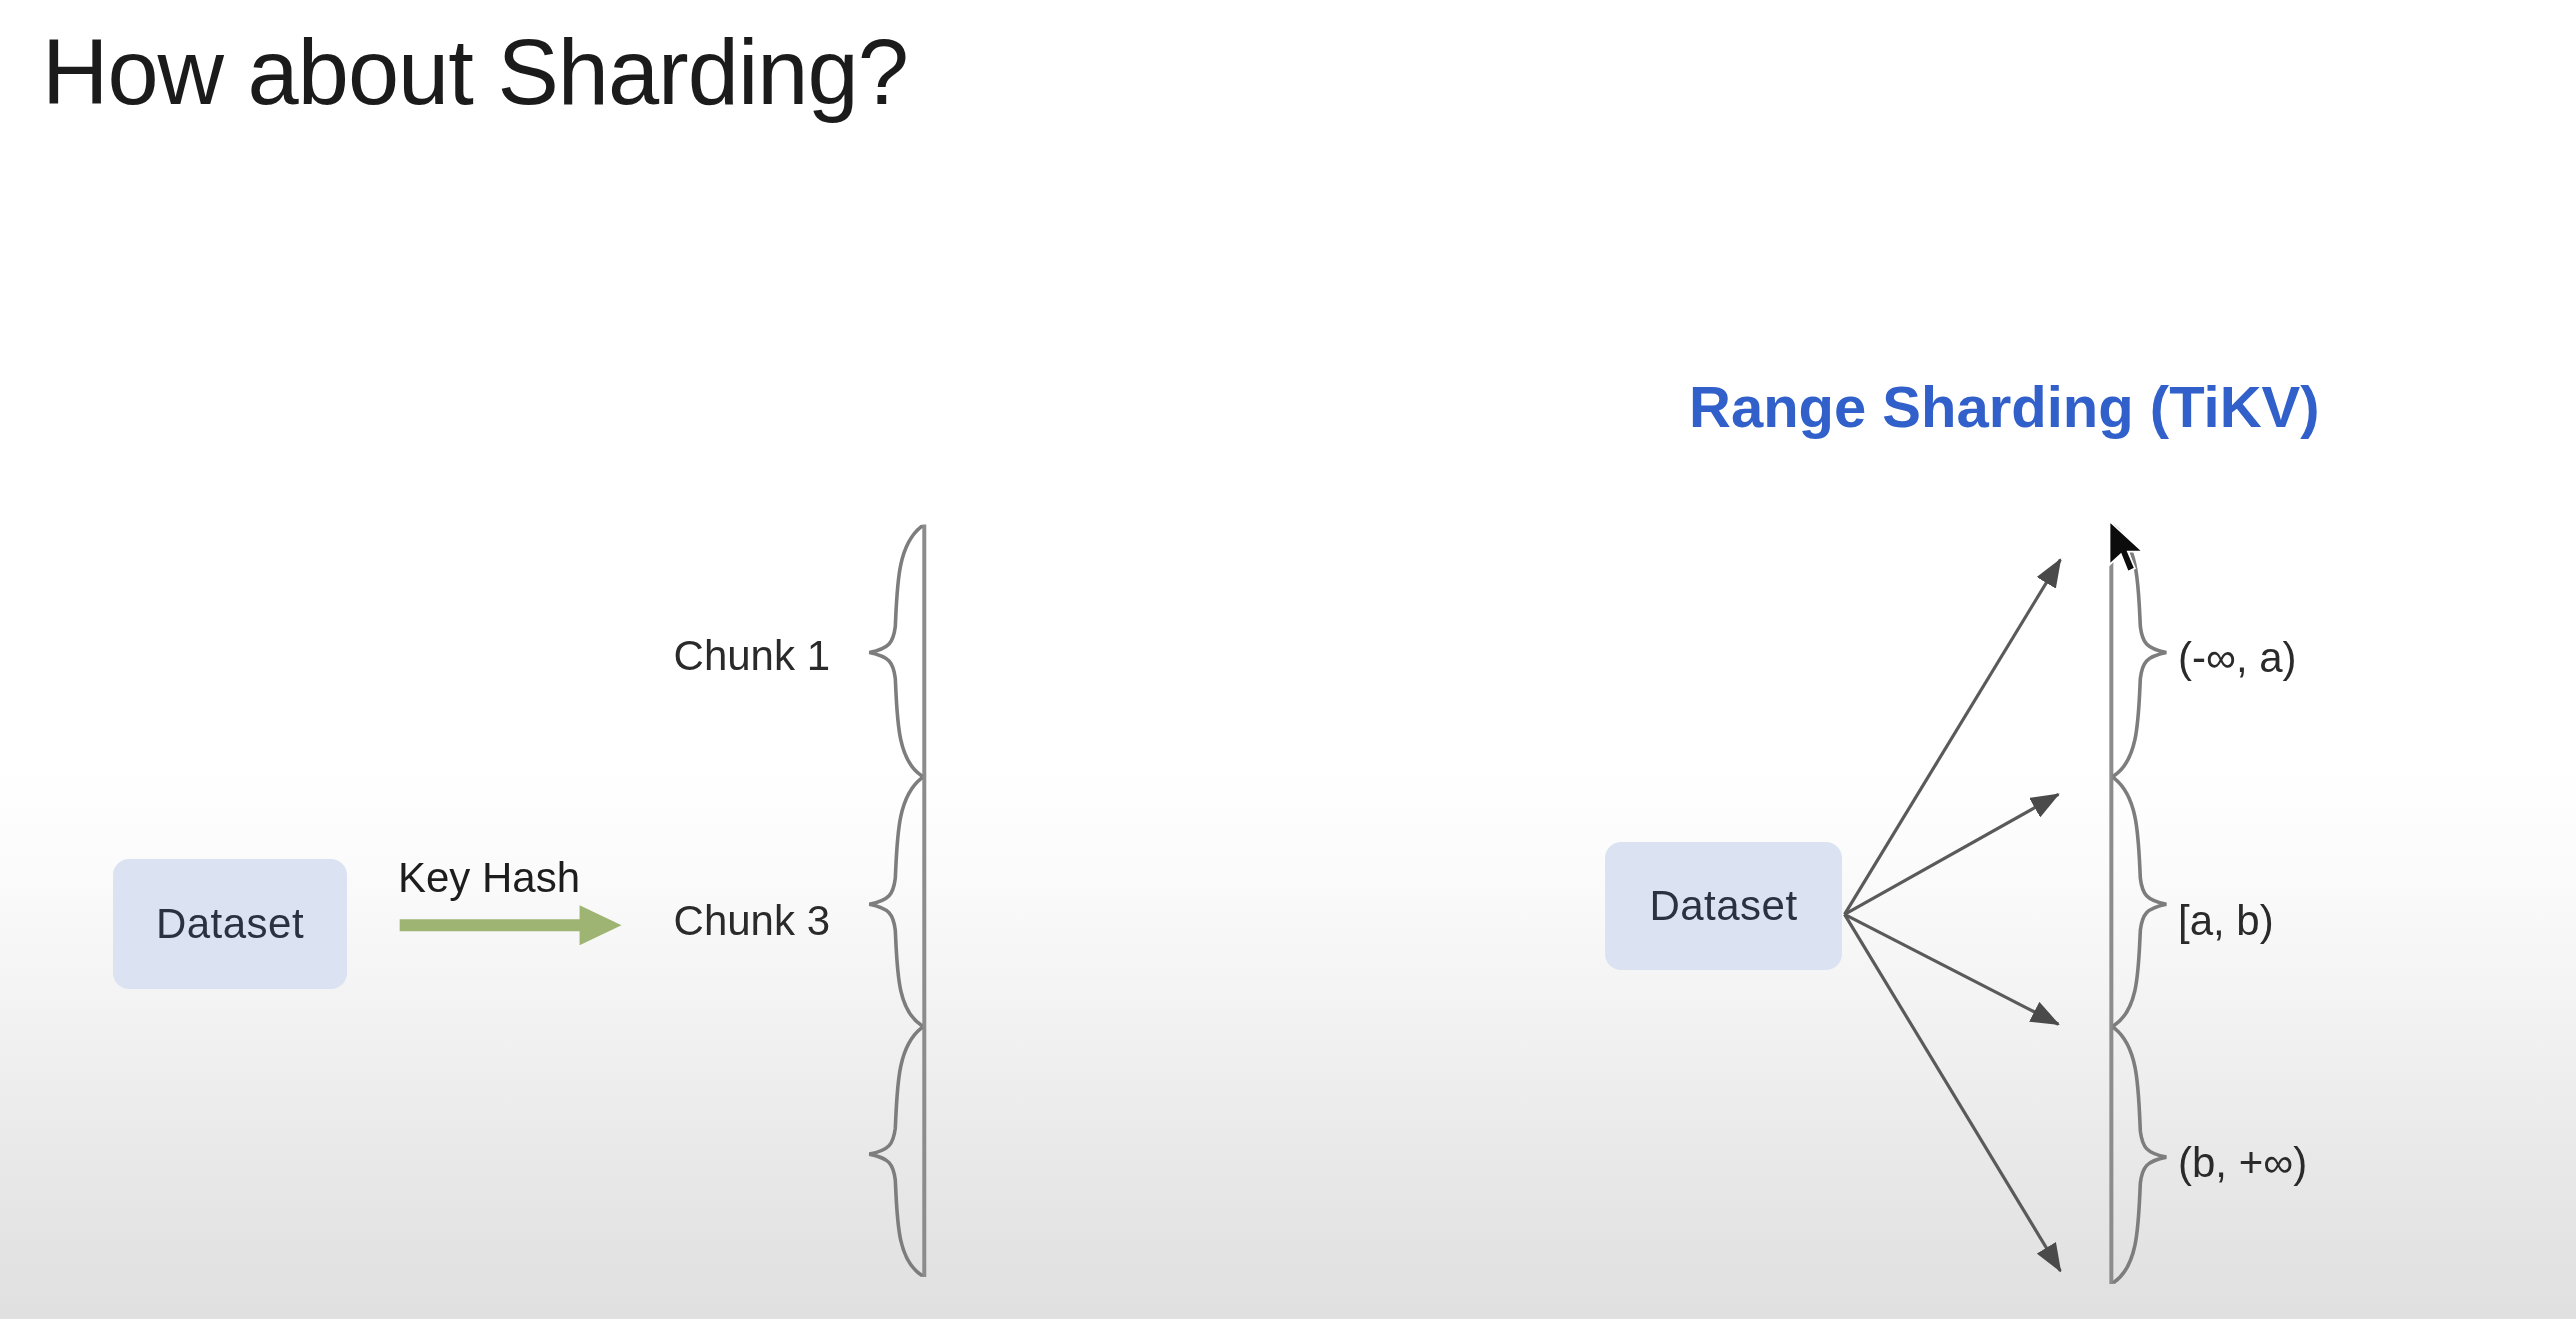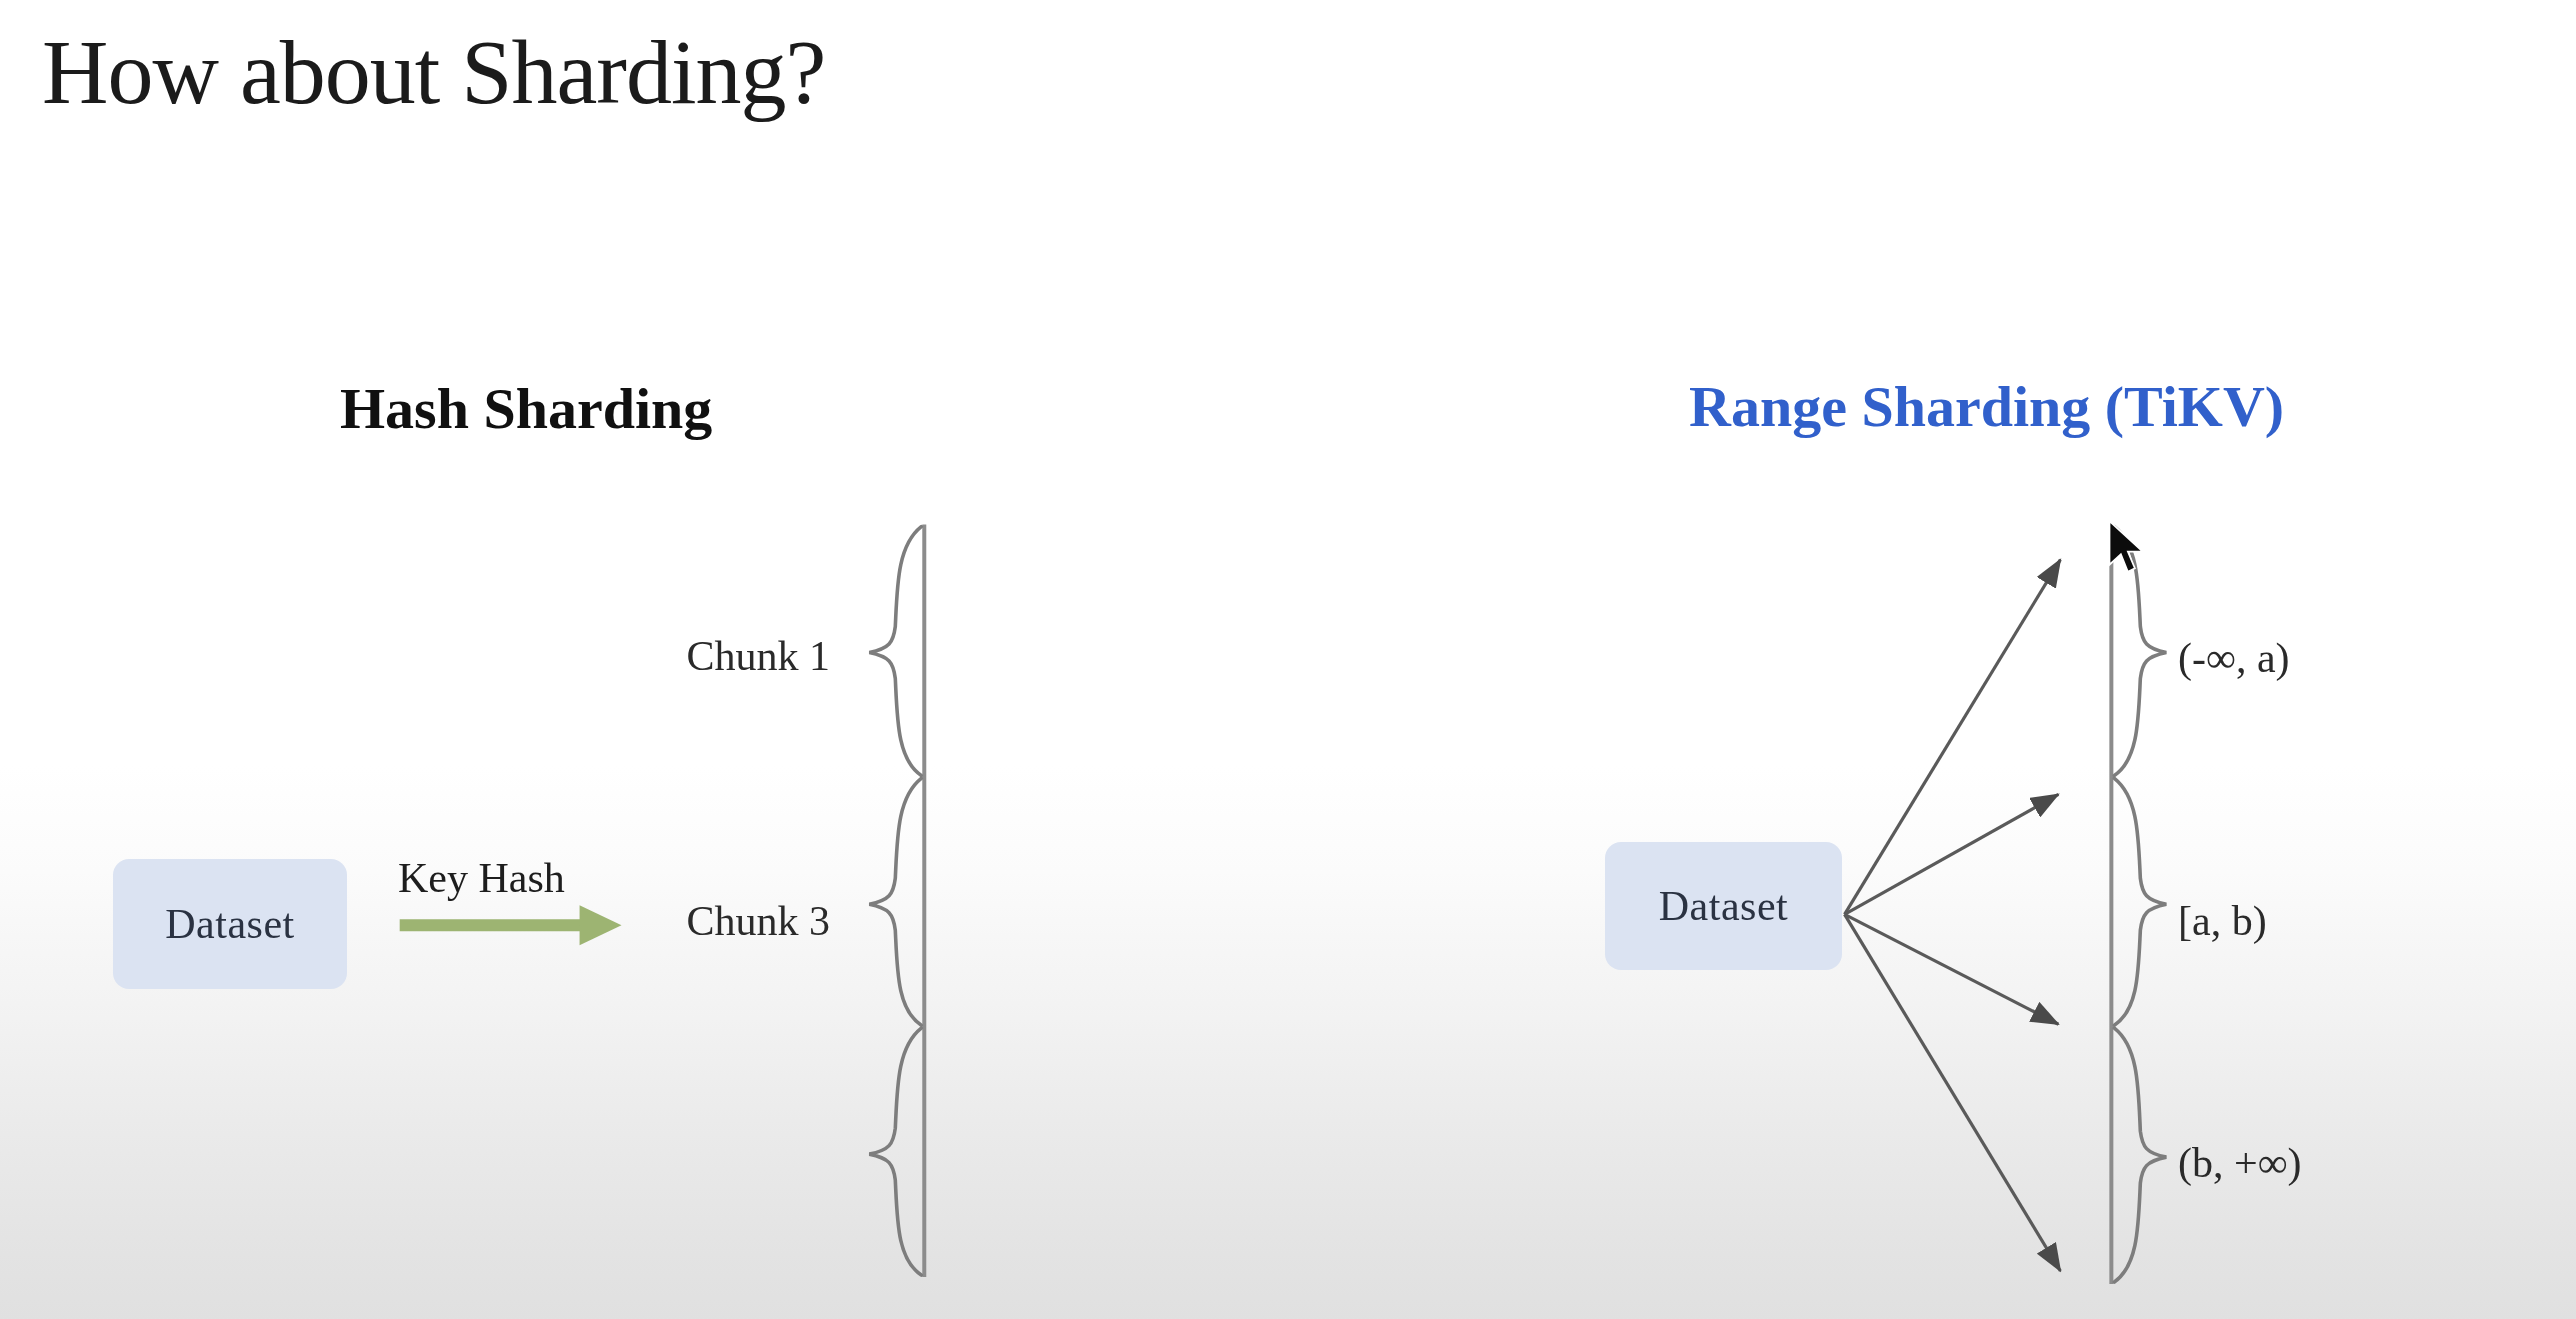--- a/index.html
+++ b/index.html
@@ -5,21 +5,21 @@
   html, body {
     margin: 0;
     padding: 0;
     background: #ffffff;
   }
   #slide {
     position: relative;
     width: 2576px;
     height: 1320px;
     overflow: hidden;
-    font-family: Liberation Serif, serif;
+    font-family: Liberation Sans, sans-serif;
     background: linear-gradient(to bottom,
         #ffffff 0%,
         #ffffff 58%,
         #fbfbfb 66%,
         #f3f3f3 76%,
         #eaeaea 86%,
         #e3e3e3 95%,
         #e0e0e0 100%);
   }
 
@@ -135,21 +135,20 @@
     height: 62px;
   }
 </style>
 </head>
 <body>
 
 <div id="slide">
 
   <div id="slide-title">How about Sharding?</div>
 
-  <div class="section-heading" id="heading-hash">Hash Sharding</div>
 
   <div class="section-heading" id="heading-range">Range Sharding (TiKV)</div>
 
   <div class="dataset-box" id="dataset-box-hash">
     <span>Dataset</span>
   </div>
 
   <div class="dataset-box" id="dataset-box-range">
     <span>Dataset</span>
   </div>

